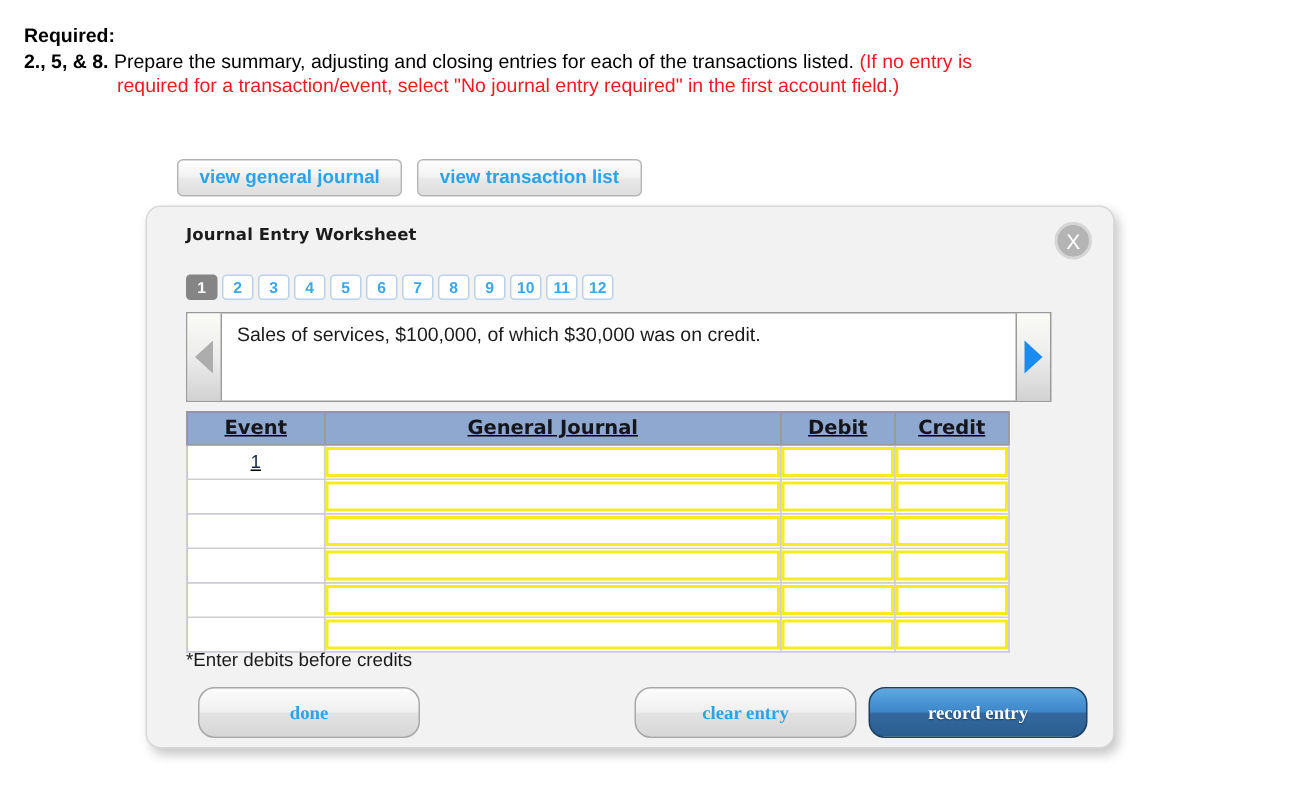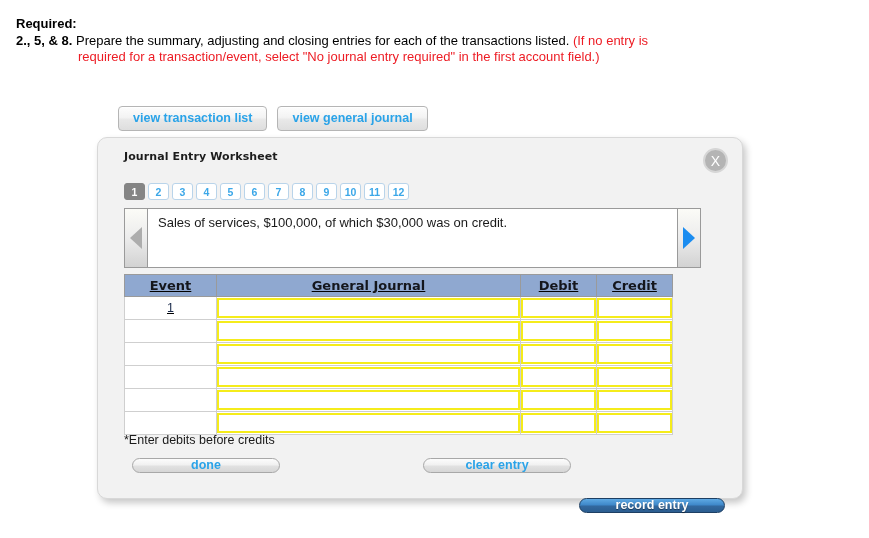--- a/index.html
+++ b/index.html
@@ -255,23 +255,23 @@
   
   #footer-buttons {
     position: absolute;
     left: 0;
     top: 320px;
     width: 100%;
     height: 24px;
   }
   .pill-btn {
     position: absolute;
-    height: 15px;
+    height: 34px;
     border-radius: 11px;
-    font-family: Liberation Sans, sans-serif;
+    font-family: Liberation Serif, serif;
     font-size: 12.5px;
     font-weight: bold;
     display: flex;
     align-items: center;
     justify-content: center;
     cursor: pointer;
     box-sizing: border-box;
     line-height: 1;
   }
   .pill-grey {
@@ -280,39 +280,39 @@
     color: #2aa3e8;
   }
   .pill-blue {
     background: linear-gradient(to bottom, #5fa9e3 0%, #3d86c8 48%, #33699f 52%, #2b5d90 100%);
     border: 1px solid #1d3f63;
     color: #ffffff;
     text-shadow: 0 1px 1px rgba(0,0,0,0.45);
   }
   #done-button       { left: 34px;  width: 148px; }
   #clear-entry-button{ left: 325px; width: 148px; }
-  #record-entry-button{ left: 481px; width: 146px; margin-top: 40px; }
+  #record-entry-button{ left: 481px; width: 146px; }
 </style>
 </head>
 <body>
 
 <div id="instructions">
   <div class="req-label">Required:</div>
   <div class="req-body">
     <span class="req-hanging">
       <span class="req-num">2., 5, &amp; 8.</span>
       <span>Prepare the summary, adjusting and closing entries for each of the transactions listed.</span>
       <span class="req-red">(If no entry is required for a transaction/event, select "No journal entry required" in the first account field.)</span>
     </span>
   </div>
 </div>
 
 <div id="view-buttons">
+  <button class="view-btn">view general journal</button>
   <button class="view-btn">view transaction list</button>
-  <button class="view-btn">view general journal</button>
 </div>
 
 <div id="worksheet-panel">
 
   <div id="panel-title">Journal Entry Worksheet</div>
 
   <div id="close-button">X</div>
 
   <div id="entry-tabs">
     <div class="entry-tab active">1</div>

